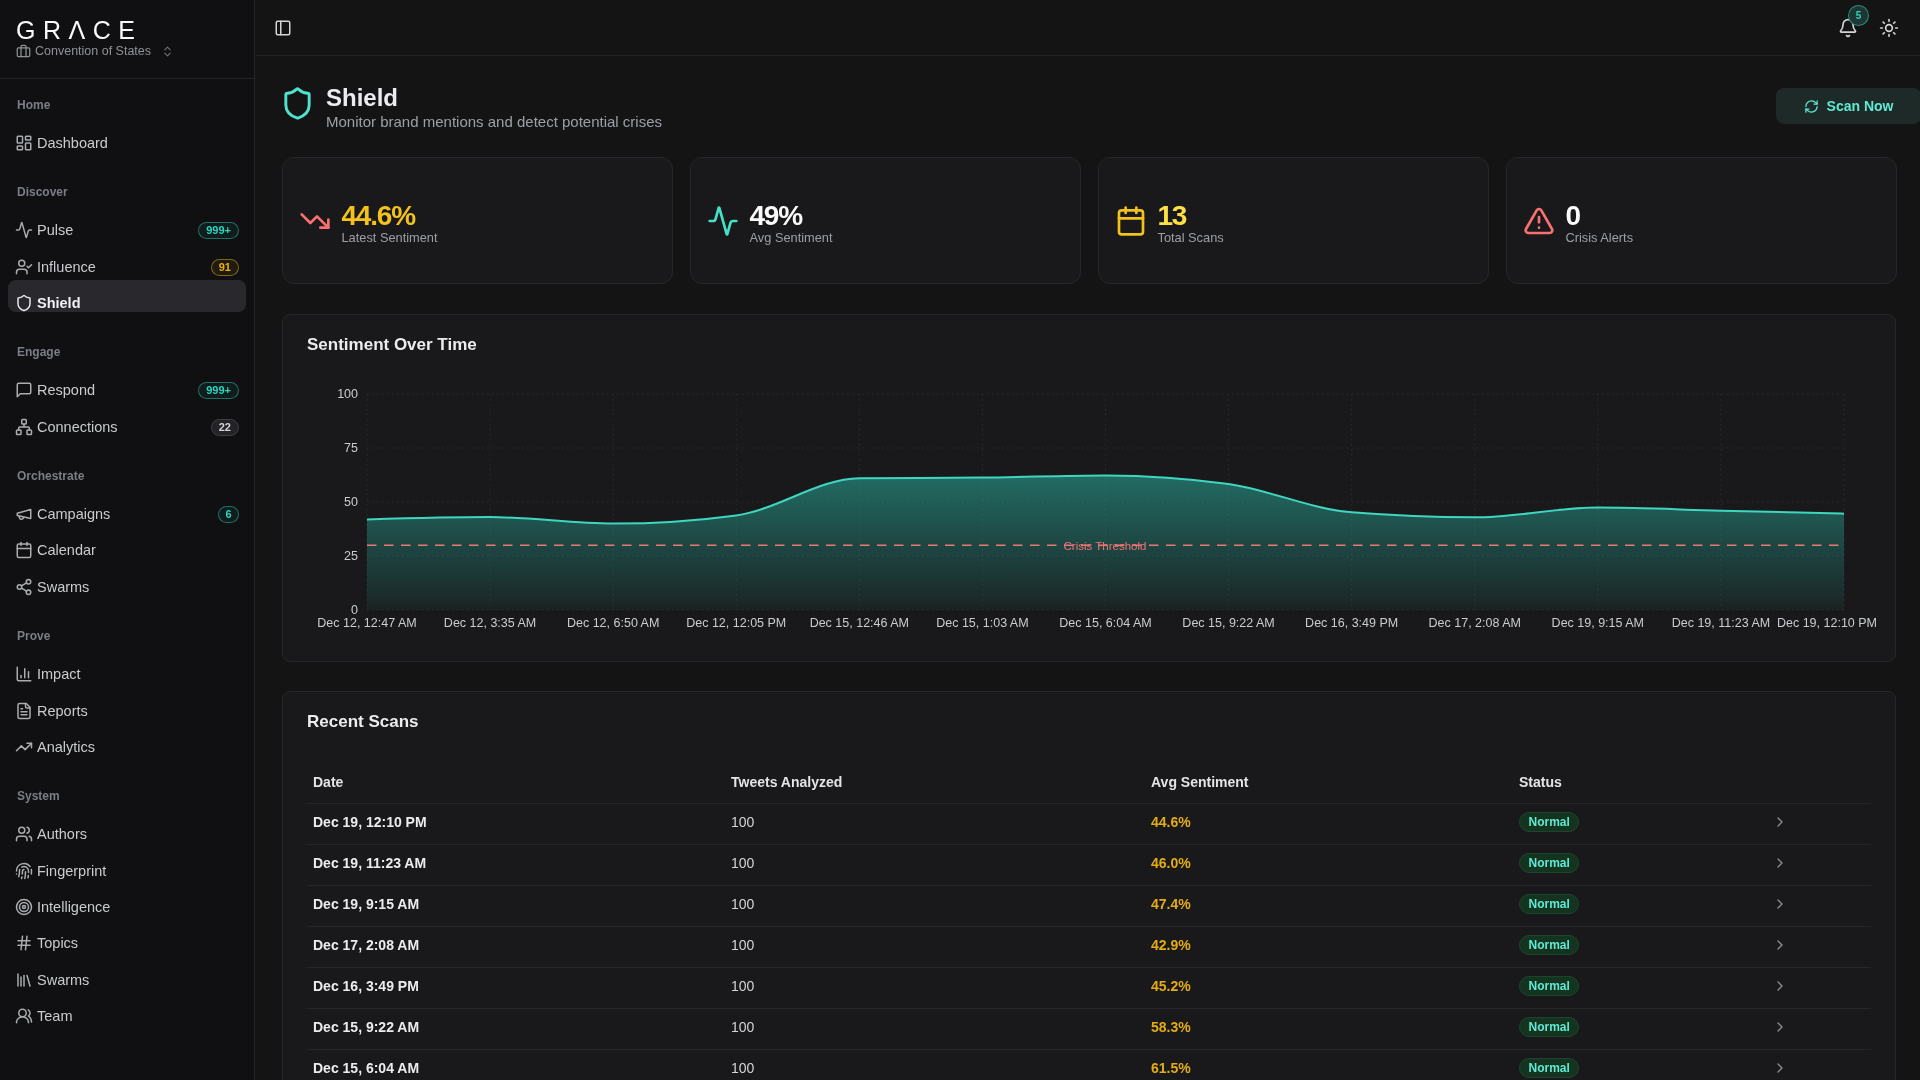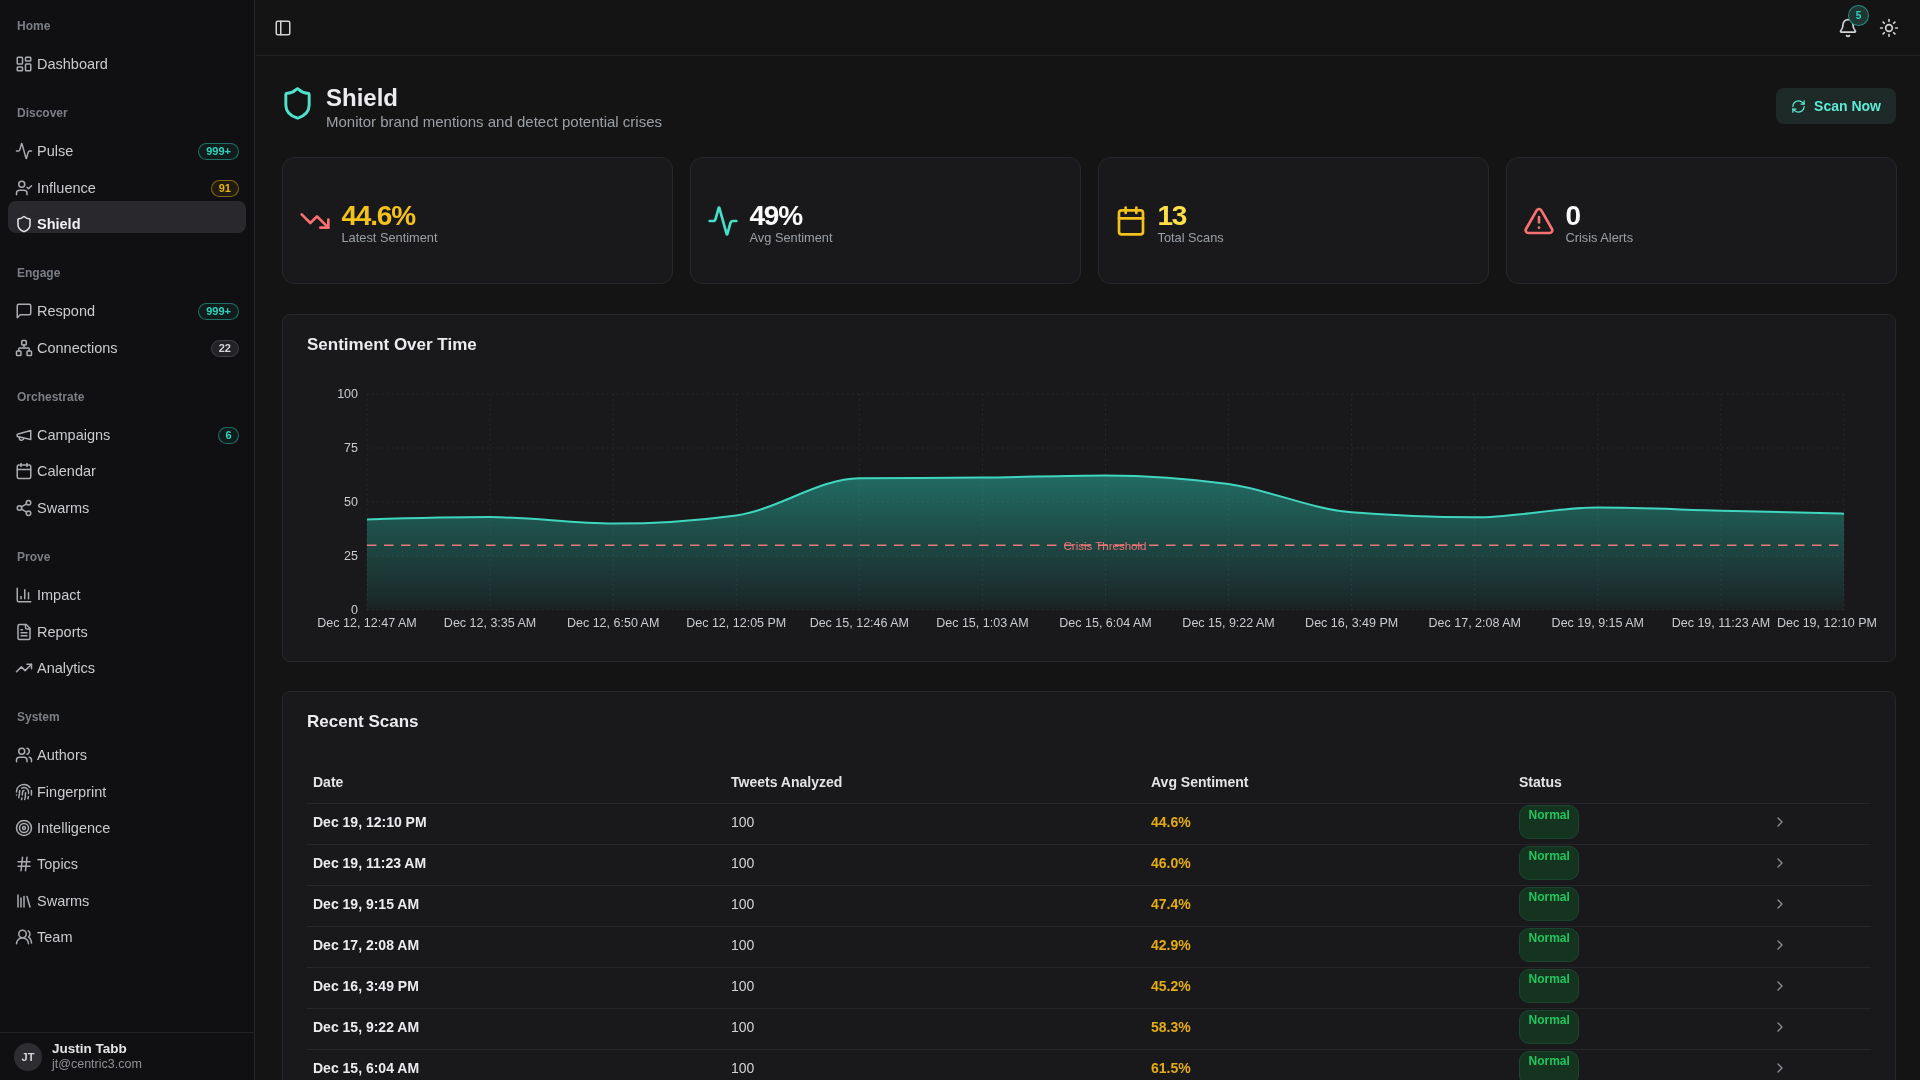--- a/index.html
+++ b/index.html
@@ -26,21 +26,21 @@
 .umail{font-size:12.5px;color:#8f9196;line-height:15px}
 .main{margin-left:256px}
 .topbar{height:56px;border-bottom:1px solid #232327;display:flex;align-items:center;padding:0 21px 0 18px}
 .tbright{margin-left:auto;display:flex;align-items:center;gap:21px}
 .bellwrap{position:relative}
 .bellbadge{position:absolute;left:10px;top:-13px;width:21px;height:21px;border-radius:50%;background:#1e3733;border:1px solid rgba(45,212,191,.55);color:#2dd4bf;font-size:10px;font-weight:700;display:flex;align-items:center;justify-content:center}
 .content{position:relative;height:1023px}
 .hicon{position:absolute;left:24px;top:30px}
 .htitle{position:absolute;left:70px;top:27.5px;font-size:24px;font-weight:700;color:#ececf0;line-height:28px}
 .hsub{position:absolute;left:70px;top:57px;font-size:15px;color:#9ba0a6}
-.scanbtn{position:absolute;left:1520px;top:32px;width:120px;height:36px;border-radius:8px;background:#1e2a28;color:#5eead4;display:flex;align-items:center;justify-content:center;gap:8px;font-size:14px;font-weight:700}
+.scanbtn{position:absolute;left:1520px;top:32px;width:145px;height:36px;border-radius:8px;background:#1e2a28;color:#5eead4;display:flex;align-items:center;justify-content:center;gap:8px;font-size:14px;font-weight:700}
 .scard{position:absolute;top:101px;width:391px;height:127px;background:#19191b;border:1px solid #27272b;border-radius:12px}
 .sic{position:absolute;left:16px;top:46.5px}
 .sval{position:absolute;left:58.5px;top:43.1px;font-size:28px;font-weight:700;line-height:30px;letter-spacing:-1.2px}
 .slab{position:absolute;left:58.5px;top:72px;font-size:12.8px;color:#9ba0a6}
 .card{position:absolute;left:26px;width:1614px;background:#19191b;border:1px solid #27272b;border-radius:8px}
 .chartcard{top:258px;height:348px}
 .ctitle{position:absolute;left:24px;top:19.5px;font-size:17px;font-weight:700;color:#ececf0}
 .chartcard svg{position:absolute;left:0;top:0}
 .gl{stroke:#2c2c30;stroke-width:1;stroke-dasharray:1.5 3.5}
 .ytick{fill:#c9ccd0;font-size:12.5px;text-anchor:end}
@@ -48,24 +48,38 @@
 .thlab{fill:#ef7272;font-size:11.5px;text-anchor:middle}
 .tablecard{top:635px;height:480px}
 .thead{position:absolute;top:81.5px;left:24px;right:24px;height:20px;font-size:14px;font-weight:700;color:#e4e4e7}
 .thead>div,.trow>div{position:absolute;top:0}
 .c1{left:6px}.c2{left:424px}.c3,.c3h{left:844px}.c4{left:1212px}.c5{right:83px}
 .trow{position:absolute;left:24px;right:24px;height:41px;border-top:1px solid #26262a;font-size:14px}
 .trow>div{top:calc(50% - 1.5px);transform:translateY(-50%)}
 .trow .c1{color:#ececf0;font-weight:600}
 .trow .c2{color:#d4d4d8}
 .trow .c3{color:#e3ac15;font-weight:700}
-.pill{display:inline-block;height:34px;line-height:18px;padding:0 8.5px;border-radius:10px;background:#143420;border:1px solid #1c4530;color:#22c55e;font-size:12px;font-weight:600}
+.pill{display:inline-block;height:20px;line-height:18px;padding:0 8.5px;border-radius:10px;background:#143420;border:1px solid #1c4530;color:#5eead4;font-size:12px;font-weight:600}
 </style></head>
 <body>
 <aside>
+<div class="shead">
+  <div class="logo">GRΛCE</div>
+  <div class="org">
+        <svg class="ic" width="15" height="15" viewBox="0 0 24 24" fill="none" stroke="currentColor" stroke-width="2" stroke-linecap="round" stroke-linejoin="round" style="color:#8f9196">
+          <path d="M16 20V4a2 2 0 0 0-2-2h-4a2 2 0 0 0-2 2v16"></path>
+          <rect width="20" height="14" x="2" y="6" rx="2"></rect>
+        </svg>
+        <span>Convention of States</span>
+        <svg class="ic" width="13" height="13" viewBox="0 0 24 24" fill="none" stroke="currentColor" stroke-width="2" stroke-linecap="round" stroke-linejoin="round" style="color:#6f7278">
+          <path d="m7 15 5 5 5-5"></path>
+          <path d="m7 9 5-5 5 5"></path>
+        </svg>
+      </div>
+</div>
 <nav>
       <div class="grp g0">
         <div class="glabel">Home</div>
         <div class="item">
           <svg class="ic" width="18" height="18" viewBox="0 0 24 24" fill="none" stroke="currentColor" stroke-width="2" stroke-linecap="round" stroke-linejoin="round">
             <rect width="7" height="9" x="3" y="3" rx="1"></rect>
             <rect width="7" height="5" x="14" y="3" rx="1"></rect>
             <rect width="7" height="9" x="14" y="12" rx="1"></rect>
             <rect width="7" height="5" x="3" y="16" rx="1"></rect>
           </svg>
@@ -231,27 +245,20 @@
         <div class="item">
           <svg class="ic" width="18" height="18" viewBox="0 0 24 24" fill="none" stroke="currentColor" stroke-width="2" stroke-linecap="round" stroke-linejoin="round">
             <path d="M18 21a8 8 0 0 0-16 0"></path>
             <circle cx="10" cy="8" r="5"></circle>
             <path d="M22 20c0-3.37-2-6.5-4-8a5 5 0 0 0-.45-8.3"></path>
           </svg>
           <span class="itxt">Team</span>
         </div>
       </div>
     </nav>
-<div class="ufoot">
-  <div class="avatar">JT</div>
-  <div class="uinfo">
-        <div class="uname">Justin Tabb</div>
-        <div class="umail">jt@centric3.com</div>
-      </div>
-</div>
 </aside>
 <div class="main">
 <div class="topbar">
       <svg class="ic" width="18" height="18" viewBox="0 0 24 24" fill="none" stroke="currentColor" stroke-width="2" stroke-linecap="round" stroke-linejoin="round" style="color:#d4d4d8">
         <rect width="18" height="18" x="3" y="3" rx="2"></rect>
         <path d="M9 3v18"></path>
       </svg>
 <div class="tbright">
   <div class="bellwrap">
           <svg class="ic" width="20" height="20" viewBox="0 0 24 24" fill="none" stroke="currentColor" stroke-width="2" stroke-linecap="round" stroke-linejoin="round" style="color:#d4d4d8">

